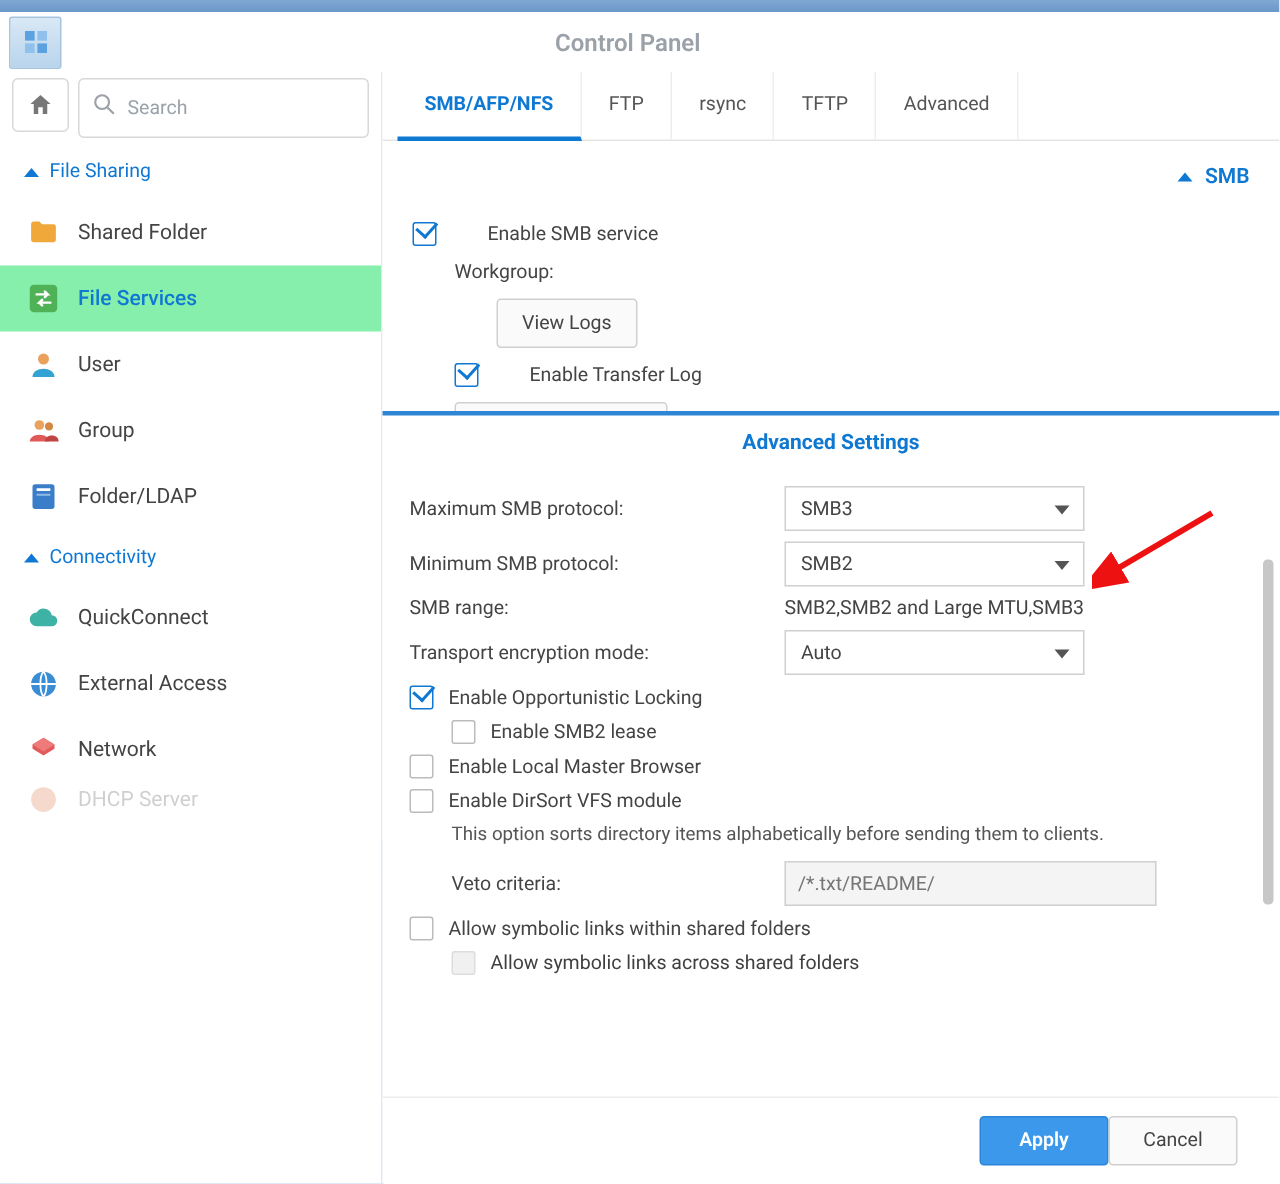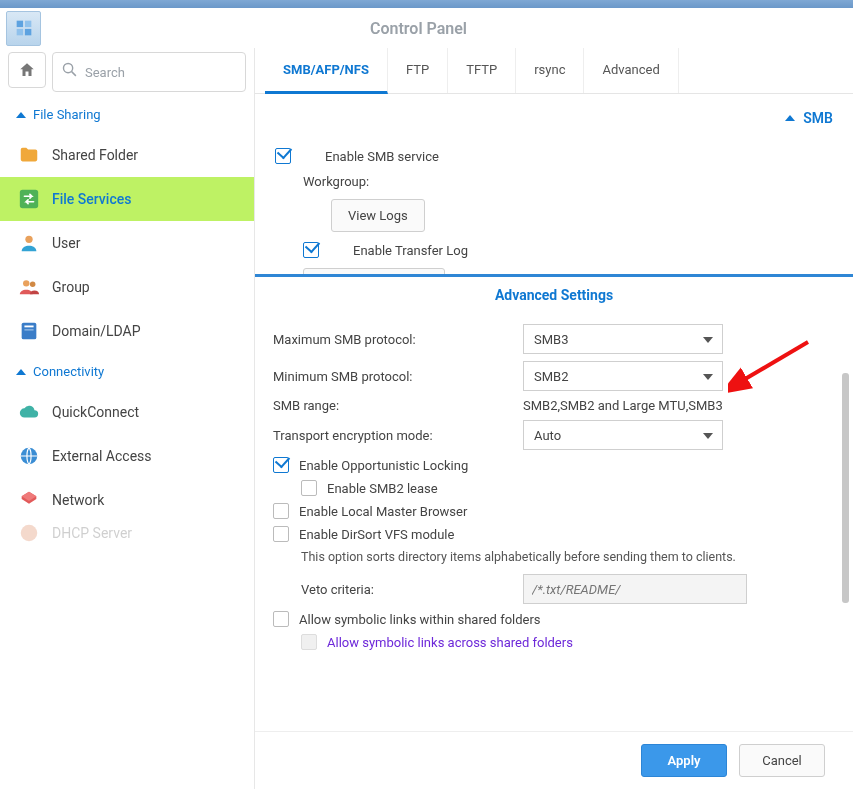--- a/index.html
+++ b/index.html
@@ -16,21 +16,21 @@
 .sidebar-top { display: flex; padding: 4px 8px; gap: 6px; }
 .home-btn { width: 38px; height: 36px; border: 1px solid #d8d8d8; border-radius: 4px; display: flex; align-items: center; justify-content: center; background: #fff; cursor: pointer; }
 .search-wrap { flex: 1; position: relative; }
 .search-input { width: 100%; height: 40px; border: 1px solid #d8d8d8; border-radius: 4px; padding: 0 10px 0 32px; font-size: 13px; color: #be185d; outline: none; }
 .search-input::placeholder { color: #9aa1a8; }
 .search-icon { position: absolute; left: 9px; top: 9px; }
 
 .section-hdr { display: flex; align-items: center; gap: 7px; padding: 11px 16px; font-size: 13px; font-weight: 400; color: #0f78d2; cursor: pointer; }
 .chev { width: 0; height: 0; border-left: 5px solid transparent; border-right: 5px solid transparent; border-bottom: 6px solid #0f78d2; }
 .nav-item { display: flex; align-items: center; gap: 12px; padding: 11px 18px; font-size: 14px; color: #444; cursor: pointer; }
-.nav-item.active { background: #bef264; color: #0f78d2; font-weight: 500; }
+.nav-item.active { background: #86efac; color: #0f78d2; font-weight: 500; }
 .nav-icon { width: 22px; height: 22px; display: flex; align-items: center; justify-content: center; flex-shrink: 0; }
 
 .desktop-bg { position: absolute; left: 0; bottom: 0; width: 256px; height: 230px; background: linear-gradient(135deg, #1b5faa, #3a7fc8 40%, #4d8dd0); z-index: -1; }
 .desktop-bg::before { content: ""; position: absolute; left: -40px; top: 60px; width: 340px; height: 220px; border-radius: 50%; background: radial-gradient(circle at 30% 30%, rgba(255,255,255,.18), rgba(255,255,255,0) 60%); }
 
 .content { flex: 1; position: relative; background: #fff; }
 .tabs { display: flex; border-bottom: 1px solid #e5e5e5; padding-left: 10px; }
 .tab { padding: 14px 18px; font-size: 13px; color: #555; cursor: pointer; border-right: 1px solid #eee; }
 .tab.active { color: #0f78d2; font-weight: 700; border-bottom: 3px solid #0f78d2; margin-bottom: -1px; }
 
@@ -49,28 +49,28 @@
 
 
 .modal { position: absolute; left: 0; right: 0; top: 226px; bottom: 0; background: #fff; border-top: 3px solid #2f86d5; display: flex; flex-direction: column; z-index: 5; }
 .modal-title { text-align: center; padding: 10px 0; font-size: 14px; font-weight: 700; color: #0f78d2; }
 .modal-body { flex: 1; overflow-y: auto; padding: 4px 32px 10px 18px; position: relative; }
 .mrow { display: flex; align-items: center; margin: 7px 0; font-size: 13px; color: #444; }
 .mlabel { width: 250px; }
 .select { position: relative; width: 200px; height: 30px; border: 1px solid #cfcfcf; display: flex; align-items: center; padding: 0 10px; font-size: 13px; cursor: pointer; background: #fff; }
 .select .arr { position: absolute; right: 9px; top: 12px; width: 0; height: 0; border-left: 5px solid transparent; border-right: 5px solid transparent; border-top: 6px solid #555; }
 .note { font-size: 12.5px; color: #555; margin: 6px 0 10px 28px; }
-.modal-footer { display: flex; justify-content: flex-end; gap: 12px; padding: 12px 28px; border-top: 1px solid #eee; }
+.modal-footer { display: flex; justify-content: flex-end; gap: 0; padding: 12px 28px; border-top: 1px solid #eee; }
 .btn-primary { background: #3b98ea; border: 1px solid #2c85d6; color: #fff; font-weight: 600; }
 .scroll-track { position: absolute; right: 4px; top: 60px; width: 7px; height: 230px; background: #c7c7c7; border-radius: 3px; }
 
 .arrow-annot { position: absolute; right: 35px; top: 334px; z-index: 10; pointer-events: none; }
 
 input[type=text].disabled-look { background: #f4f4f4; color: #999; }
-.dim { color: #6d28d9; }
+.dim { color: #404040; }
 </style>
 </head>
 <body>
 
 <div class="titlebar"></div>
 <div class="app-title-row">
   <div class="app-logo">
     <svg viewBox="0 0 24 24">
         <rect x="4" y="4" width="7" height="7" fill="#5da2e0"></rect>
         <rect x="13" y="4" width="7" height="7" fill="#8fc1ec"></rect>
@@ -140,21 +140,21 @@
       <span>Group</span>
     </div>
     <div class="nav-item">
       <span class="nav-icon">
           <svg width="22" height="22" viewBox="0 0 24 24">
             <rect x="4" y="3" width="16" height="18" rx="2" fill="#3a7dc8"></rect>
             <rect x="7" y="6" width="10" height="2" fill="#fff"></rect>
             <rect x="7" y="10" width="10" height="1.5" fill="#8fb9e5"></rect>
           </svg>
         </span>
-      <span>Domain/LDAP</span>
+      <span>Folder/LDAP</span>
     </div>
 
     <div class="section-hdr">
       <span class="chev"></span>
       <span>Connectivity</span>
     </div>
     <div class="nav-item">
       <span class="nav-icon">
           <svg width="22" height="22" viewBox="0 0 24 24">
             <path d="M7 18a5 5 0 010-10 6 6 0 0111 2 4 4 0 010 8z" fill="#3fb2a6"></path>
@@ -187,22 +187,22 @@
           </svg>
         </span>
       <span>DHCP Server</span>
     </div>
   </div>
 
   <div class="content">
     <div class="tabs">
       <div class="tab active">SMB/AFP/NFS</div>
       <div class="tab">FTP</div>
+      <div class="tab">rsync</div>
       <div class="tab">TFTP</div>
-      <div class="tab">rsync</div>
       <div class="tab">Advanced</div>
     </div>
 
     <div class="panel">
       <div class="section-toggle">
         <span class="chev"></span>
         <span>SMB</span>
       </div>
       <div class="row">
         <span class="chk checked"></span>
@@ -263,21 +263,21 @@
           <span class="chk"></span>
           <span>Enable Local Master Browser</span>
         </div>
         <div class="mrow">
           <span class="chk"></span>
           <span>Enable DirSort VFS module</span>
         </div>
         <div class="note">This option sorts directory items alphabetically before sending them to clients.</div>
         <div class="mrow indent-1">
           <span style="width:222px">Veto criteria:</span>
-          <input class="text-input disabled-look" style="width: 224px; font-style: italic;" type="text" disabled="" placeholder="/*.txt/README/">
+          <input class="text-input disabled-look" style="width: 248px;" type="text" disabled="" placeholder="/*.txt/README/">
         </div>
         <div class="mrow">
           <span class="chk"></span>
           <span>Allow symbolic links within shared folders</span>
         </div>
         <div class="mrow indent-1 dim">
           <span class="chk disabled"></span>
           <span>Allow symbolic links across shared folders</span>
         </div>
         <div class="scroll-track"></div>

